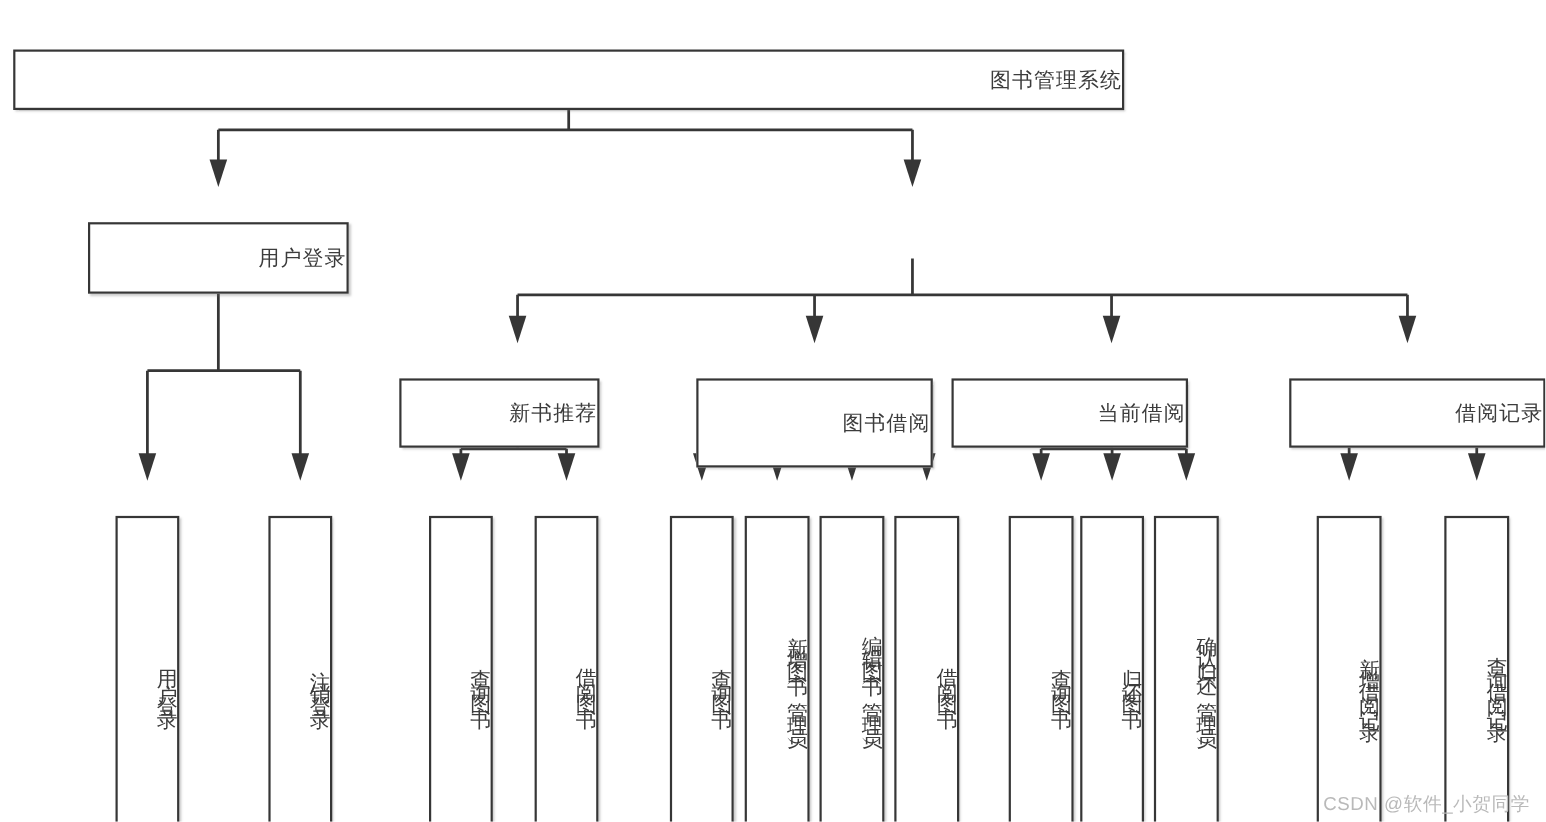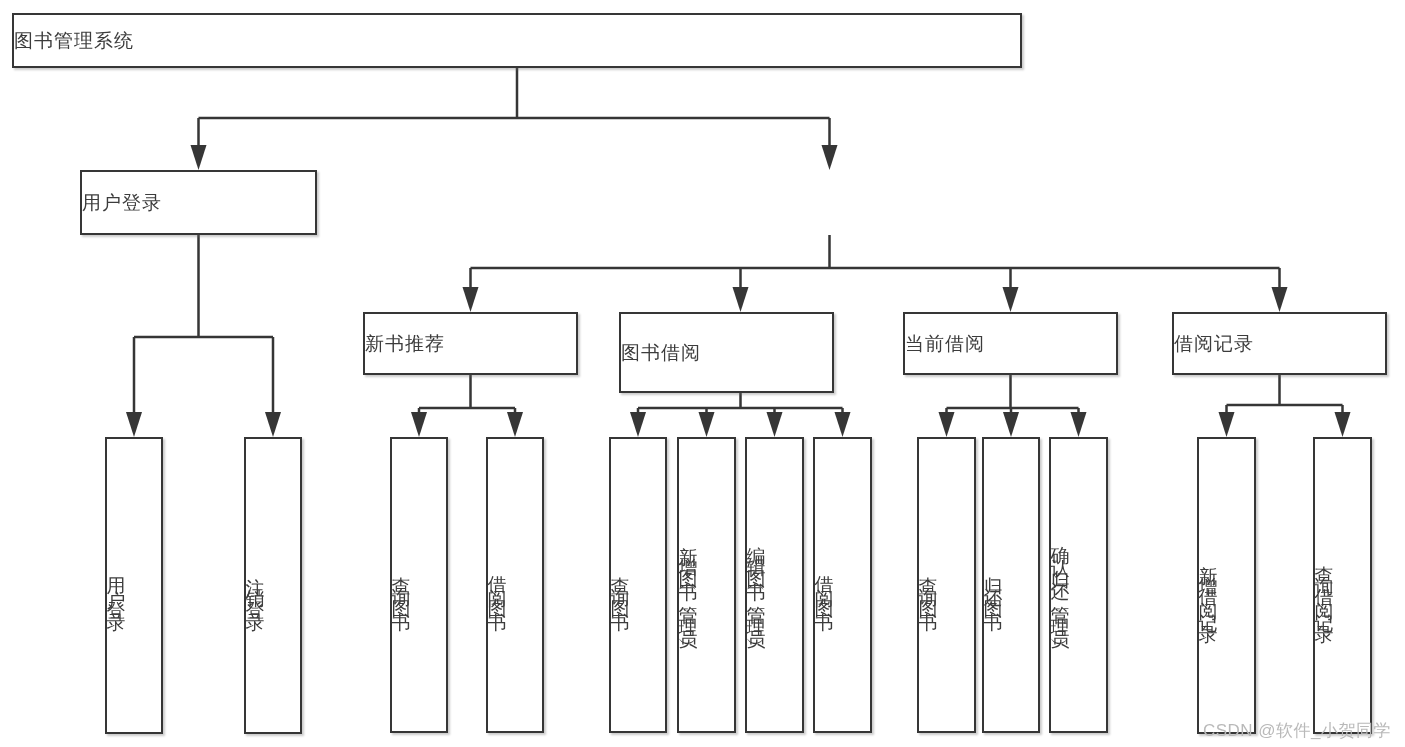--- a/index.html
+++ b/index.html
@@ -23,22 +23,23 @@
     width: 1405px;
     height: 747px;
   }
   .box {
     position: absolute;
     box-sizing: border-box;
     background: #ffffff;
     border: 2.5px solid #363636;
     display: flex;
     align-items: center;
-    justify-content: flex-start;
+    justify-content: flex-end;
     box-shadow: 2px 2px 2px rgba(110,110,110,0.35);
+    margin-top: 32px;
   }
   .box.h span {
     font-size: 19px;
     letter-spacing: 1px;
     color: #3c3c3c;
     white-space: nowrap;
   }
   .box.v span {
     writing-mode: vertical-rl;
     text-orientation: mixed;
@@ -103,30 +104,30 @@
   </svg>
 
   <div class="box h" style="left:12px; top:13px; width:1010px; height:55px;">
     <span>图书管理系统</span>
   </div>
 
   <div class="box h" style="left:80px; top:170px; width:237px; height:65px;">
     <span>用户登录</span>
   </div>
 
-  <div class="box h" style="left:363px; top:312px; width:215px; height:63px;">
+  <div class="box h" style="left:363px; top:312px; width:182px; height:63px;">
     <span>新书推荐</span>
   </div>
-  <div class="box h" style="left:619px; top:312px; width:215px; height:81px;">
+  <div class="box h" style="left:633px; top:312px; width:215px; height:81px;">
     <span>图书借阅</span>
   </div>
-  <div class="box h" style="left:903px; top:312px; width:215px; height:63px;">
+  <div class="box h" style="left:865px; top:312px; width:215px; height:63px;">
     <span>当前借阅</span>
   </div>
-  <div class="box h" style="left:1172px; top:312px; width:215px; height:63px;">
+  <div class="box h" style="left:1172px; top:312px; width:233px; height:63px;">
     <span>借阅记录</span>
   </div>
 
   <div class="box v" style="left:105px; top:437px; width:58px; height:297px;">
     <span>用户登录</span>
   </div>
   <div class="box v" style="left:244px; top:437px; width:58px; height:297px;">
     <span>注销登录</span>
   </div>
 

